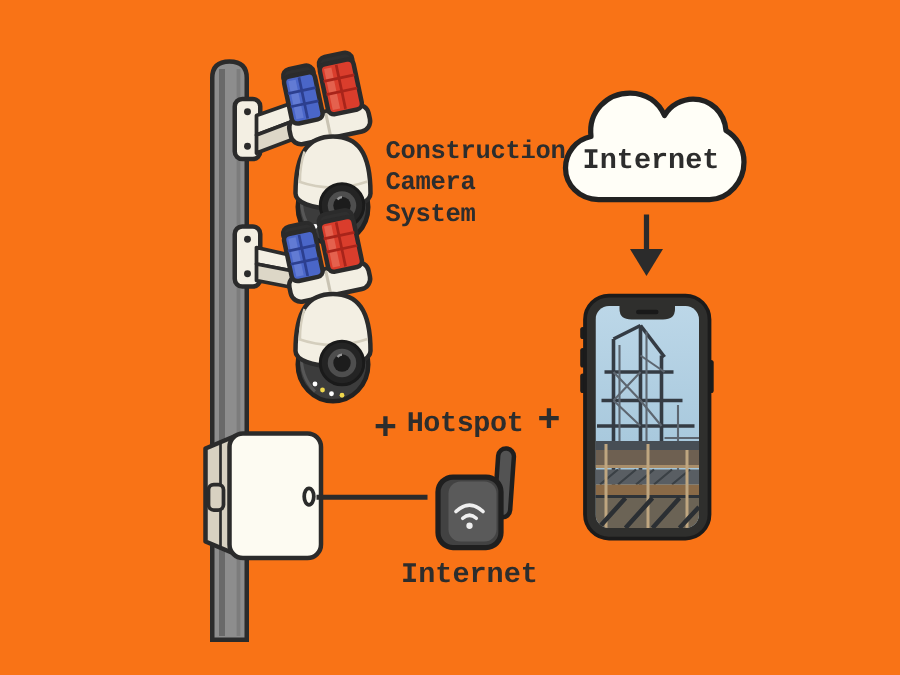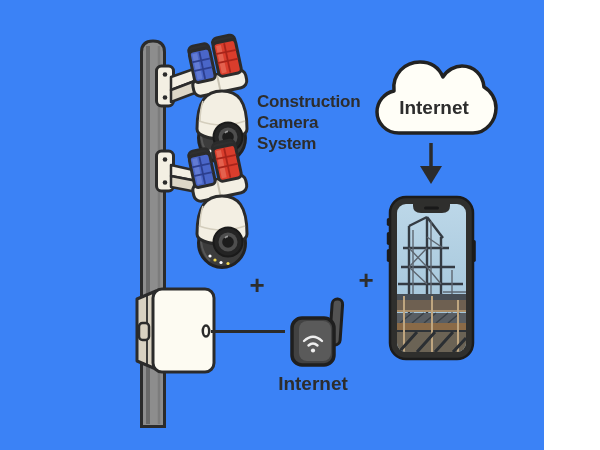--- a/index.html
+++ b/index.html
@@ -1,21 +1,21 @@
 <!DOCTYPE html>
 <html><head>
 <meta charset="utf-8">
 <style>
   html,body{margin:0;padding:0;}
   #stage{
     position:relative;
-    width:544px;height:450px;
-    background:#3b82f6;
+    width:600px;height:450px;
+    background:#f97316;
     overflow:hidden;
-    font-family:Liberation Sans, sans-serif;
+    font-family:Liberation Mono, monospace;
   }
   #stage svg{position:absolute;left:0;top:0;}
   .lbl{
     position:absolute;
     color:#2d2d2d;
     font-weight:bold;
     line-height:1.05;
     user-select:none;
   }
   .center{transform:translate(-50%,-50%);text-align:right;}
@@ -197,16 +197,17 @@
       <circle cx="313" cy="350.5" r="2.1" fill="#efefef" stroke="none"></circle>
     </g>
   </g>
 </svg>
 
 <div class="lbl camera-system">Construction
 Camera
 System</div>
 <div class="lbl center cloud-label">Internet</div>
 <div class="lbl center plus-left">+</div>
+<div class="lbl center hotspot-label">Hotspot</div>
 <div class="lbl center plus-right">+</div>
 <div class="lbl center modem-label">Internet</div>
 
 </div>
 
 </body></html>

